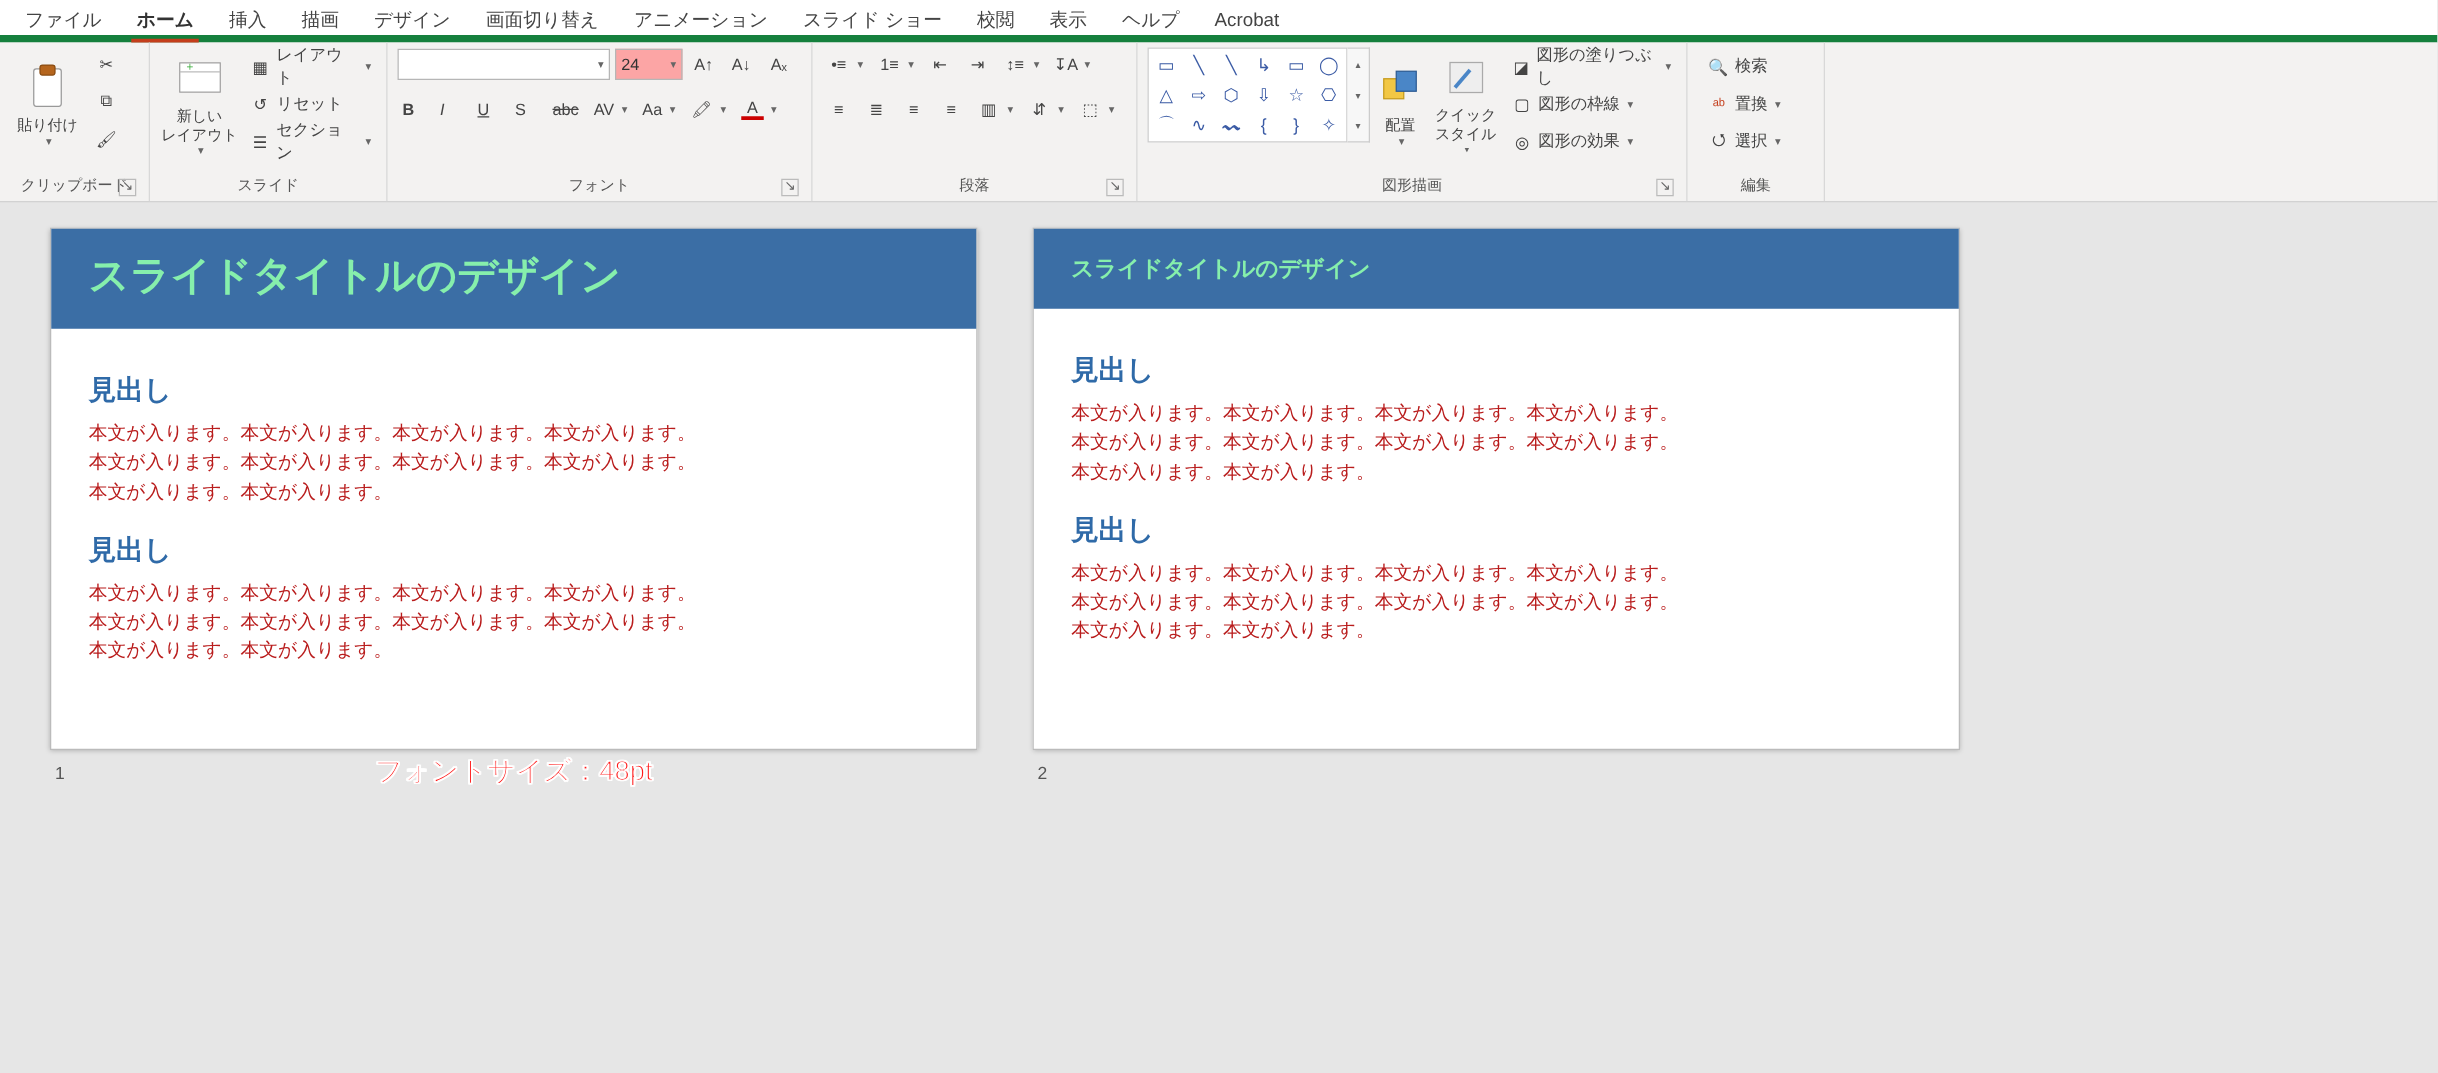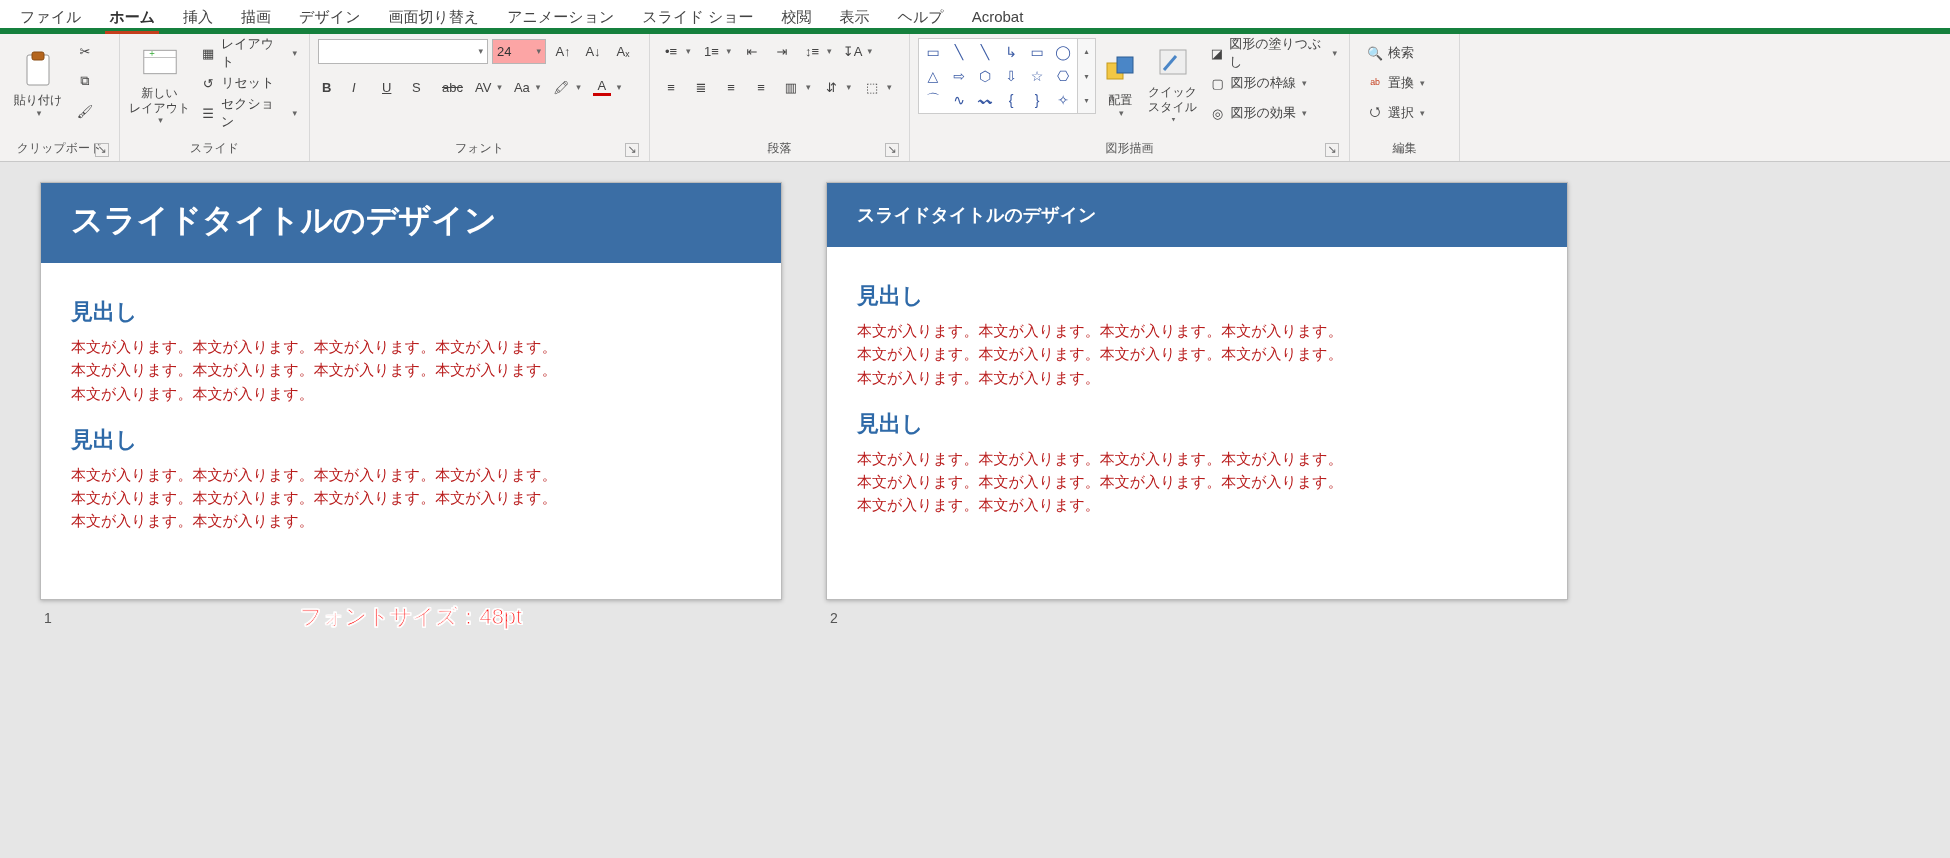--- a/index.html
+++ b/index.html
@@ -155,21 +155,21 @@
   }
   .slide-wrap { position:relative; width: 742px; }
   .slide {
     width: 742px; height: 418px;
     background:#fff;
     box-shadow: 0 1px 4px rgba(0,0,0,.25);
     border:1px solid #bbb;
   }
   .slide-title-bar {
     background:#3b6ea5;
-    color:#ffffff;
+    color:#86efac;
     padding: 14px 30px;
     font-weight:700;
   }
   .slide-title-bar.big { font-size: 32px; padding: 16px 30px 20px; }
   .slide-title-bar.small { font-size: 18px; padding: 20px 30px; }
   .slide-body { padding: 28px 30px 10px; }
   .heading {
     color:#2f6aa8;
     font-weight:700;
     font-size: 22px;

